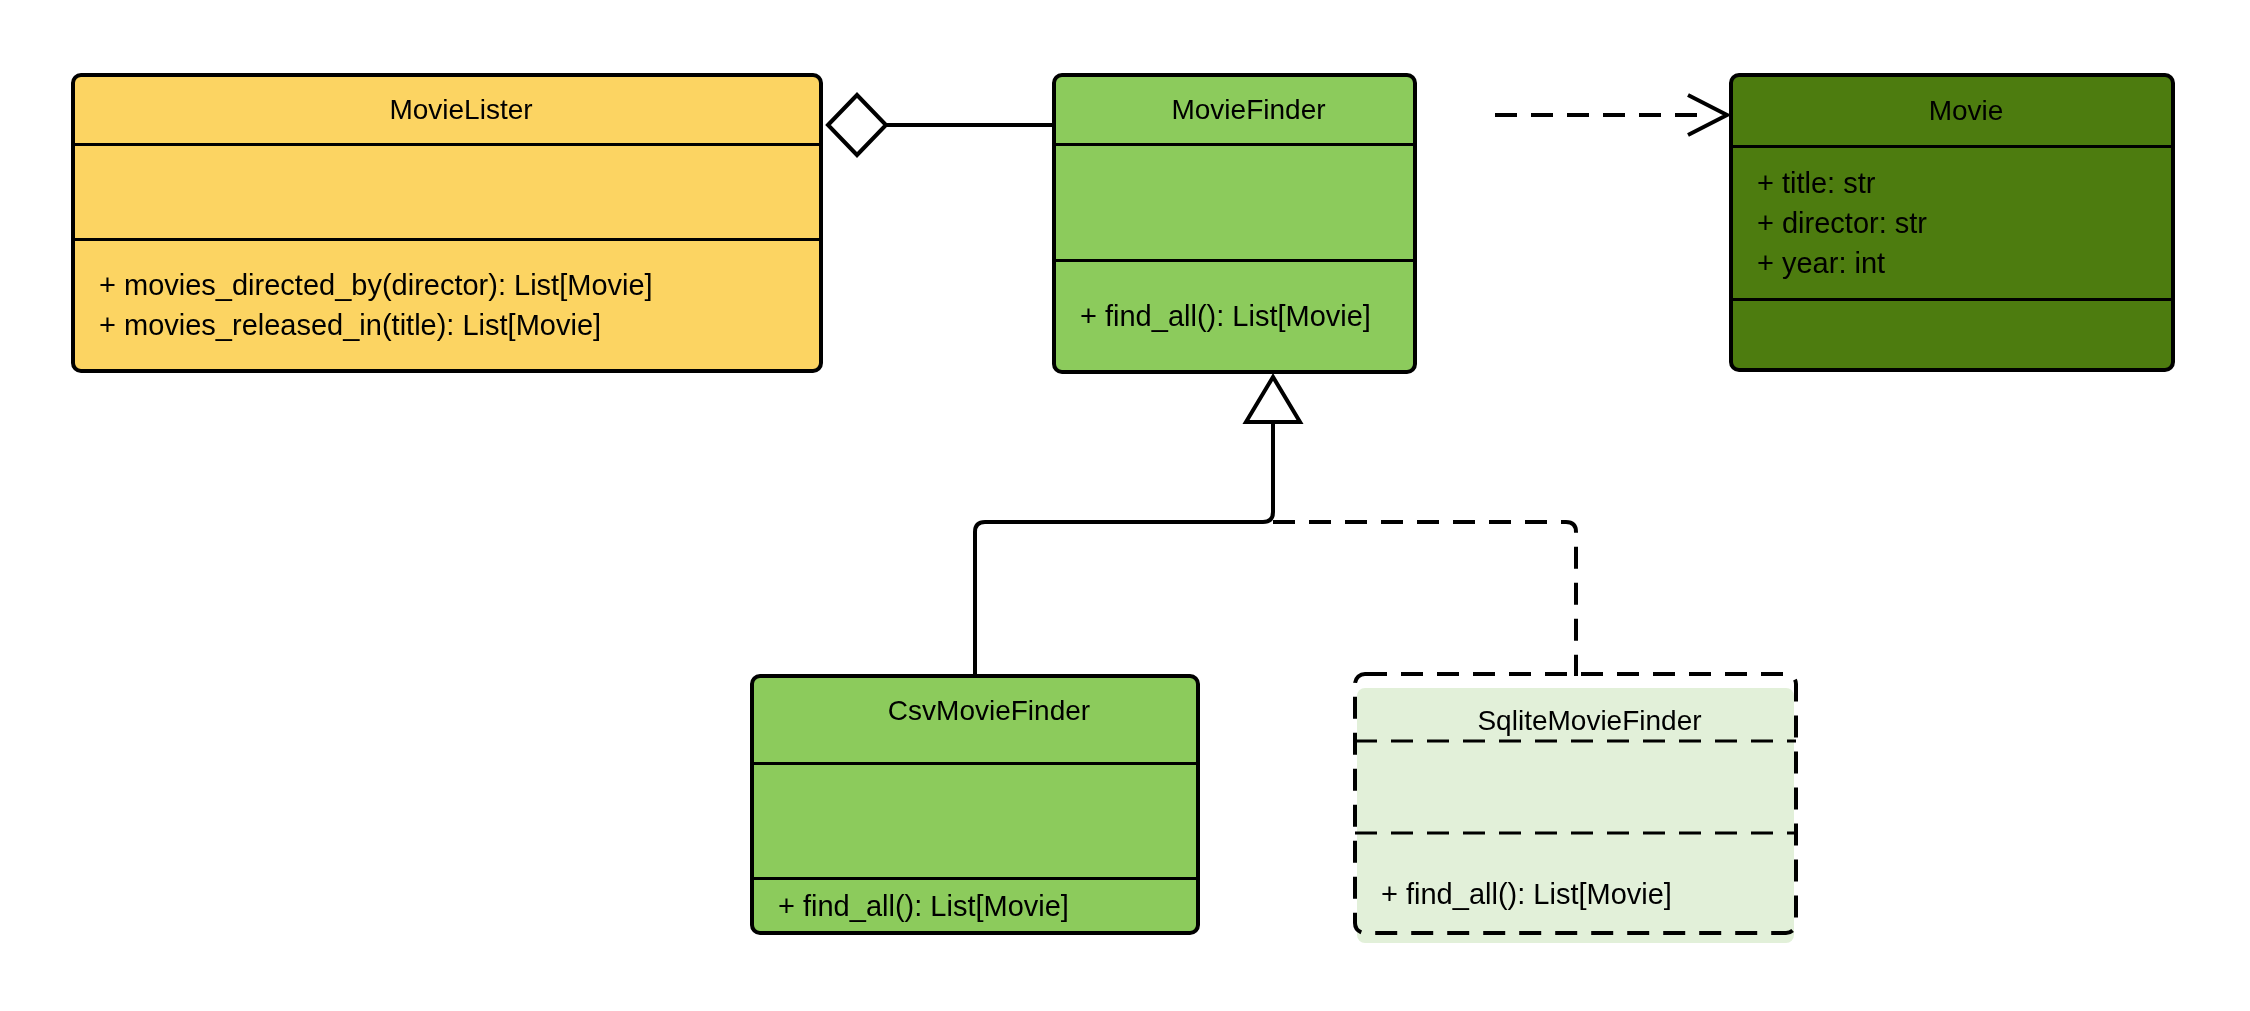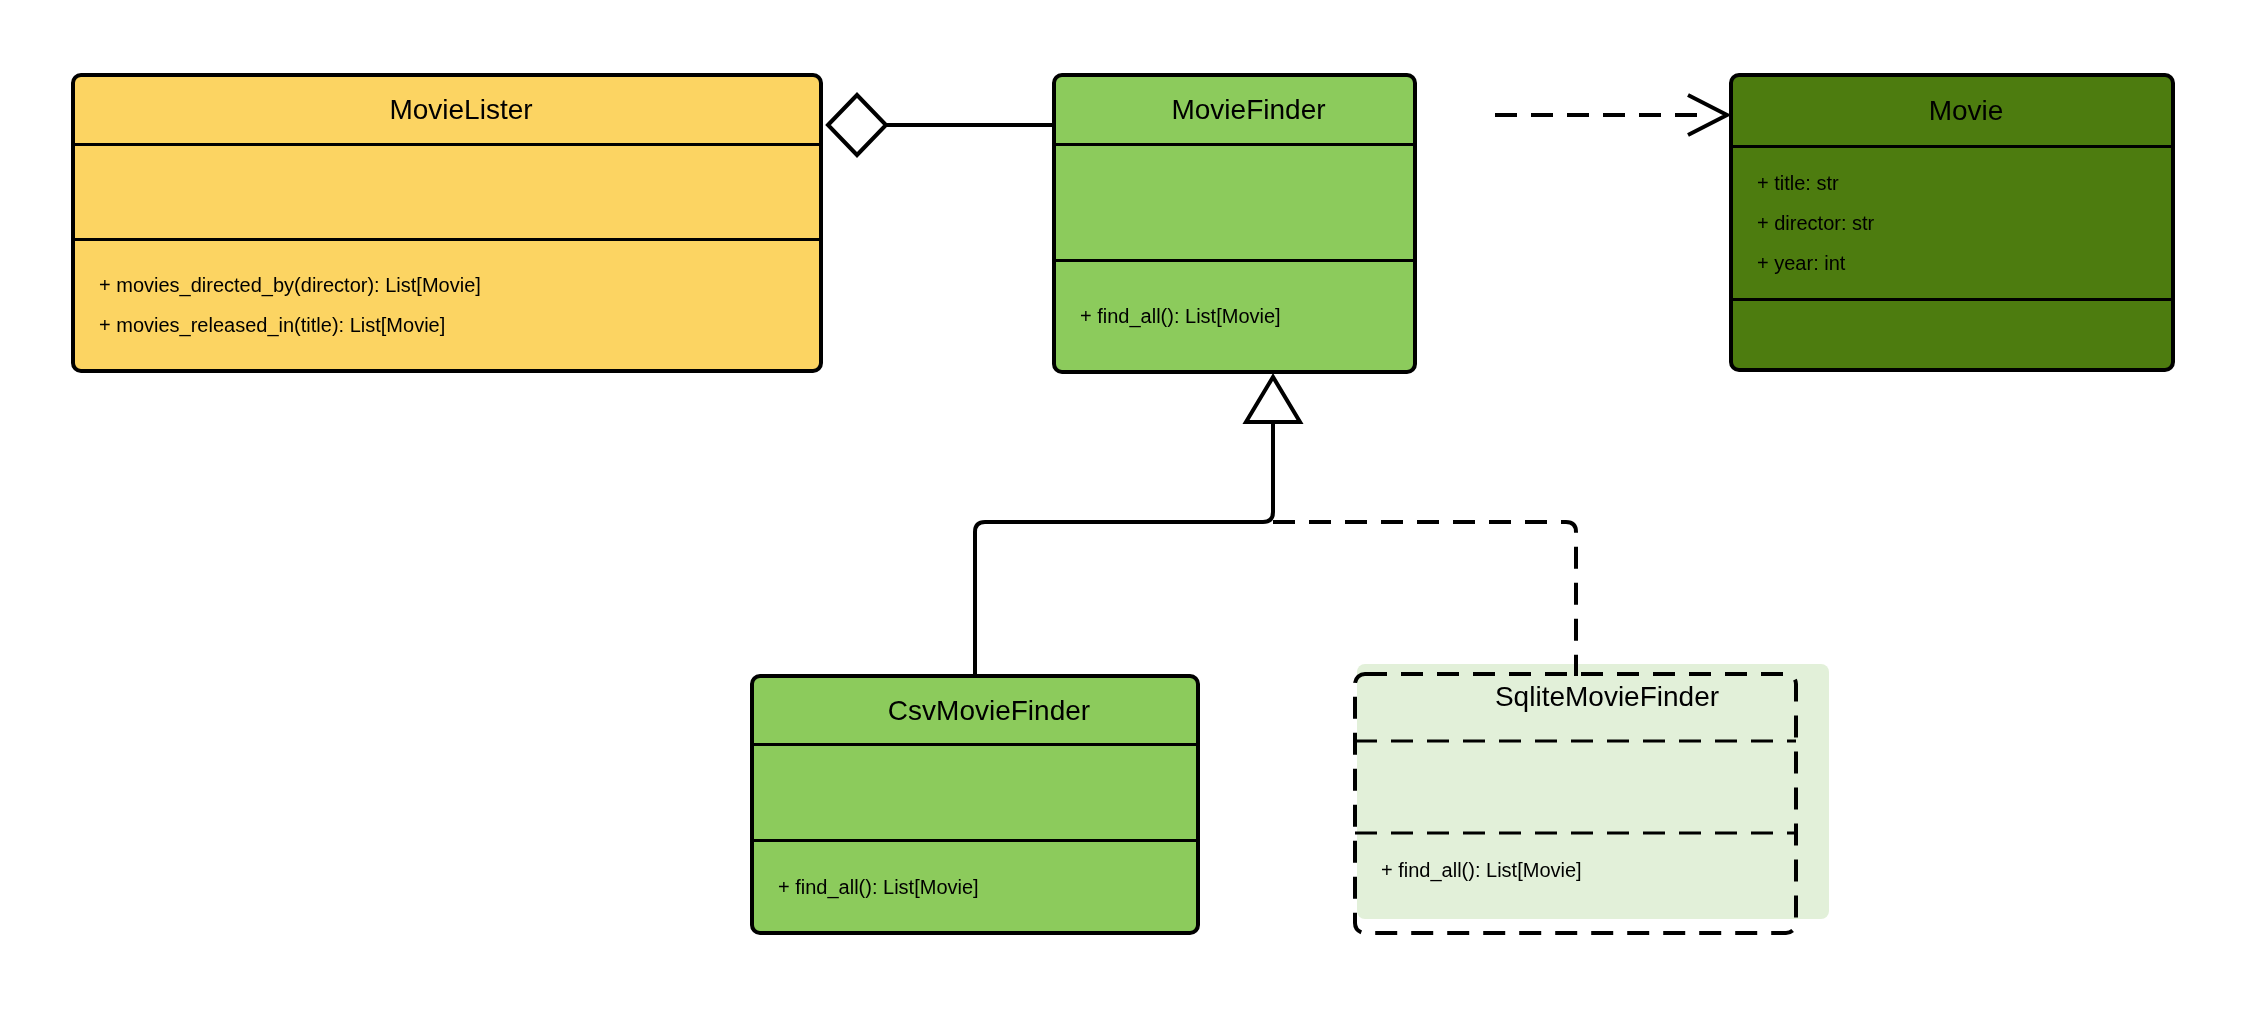--- a/index.html
+++ b/index.html
@@ -42,21 +42,21 @@
     border-top: 3px solid #000000;
     flex: 0 0 auto;
   }
   .sec.borderless { border-top: none; }
   .members {
     display: flex;
     flex-direction: column;
     justify-content: center;
     padding-left: 24px;
     padding-right: 8px;
-    font-size: 20px;
+    font-size: 29px;
     line-height: 40px;
   }
   .grow { flex: 1 1 auto; }
   .fill-yellow { background: #FCD462; }
   .fill-green  { background: #8CCB5C; }
   .fill-blue   { background: #4d7c0f; }
   .fill-lgreen { background: #E2F0D9; }
   #connector-layer {
     position: absolute;
     left: 0;
@@ -91,29 +91,29 @@
   <div class="class-box fill-blue" style="left:1729px; top:73px; width:446px; height:299px;">
     <div class="sec-title" style="height:68px;">Movie</div>
     <div class="sec members" style="height:153px;">
       <div>+ title: str</div>
       <div>+ director: str</div>
       <div>+ year: int</div>
     </div>
     <div class="sec members grow"></div>
   </div>
 
-  <div class="class-box fill-green" style="left:750px; top:674px; width:450px; height:261px;">
+  <div class="class-box fill-green" style="left:750px; top:674px; width:450px; height:261px;gap:19px;">
     <div class="sec-title" style="height:65px;">CsvMovieFinder</div>
     <div class="sec members" style="height:96px;"></div>
     <div class="sec members grow">
       <div>+ find_all(): List[Movie]</div>
     </div>
   </div>
 
-  <div class="class-box no-border fill-lgreen" style="left:1357px; top:664px; width:472px; height:255px;">
+  <div class="class-box no-border fill-lgreen" style="left:1357px; top:688px; width:437px; height:255px;">
     <div class="sec-title borderless" style="height:65px;">SqliteMovieFinder</div>
     <div class="sec members borderless" style="height:92px;"></div>
     <div class="sec members borderless grow">
       <div>+ find_all(): List[Movie]</div>
     </div>
   </div>
 
   <svg id="connector-layer" viewBox="0 0 2250 1011" xmlns="http://www.w3.org/2000/svg">
 
     <line x1="886" y1="125" x2="1052" y2="125" stroke="#000000" stroke-width="4"></line>

